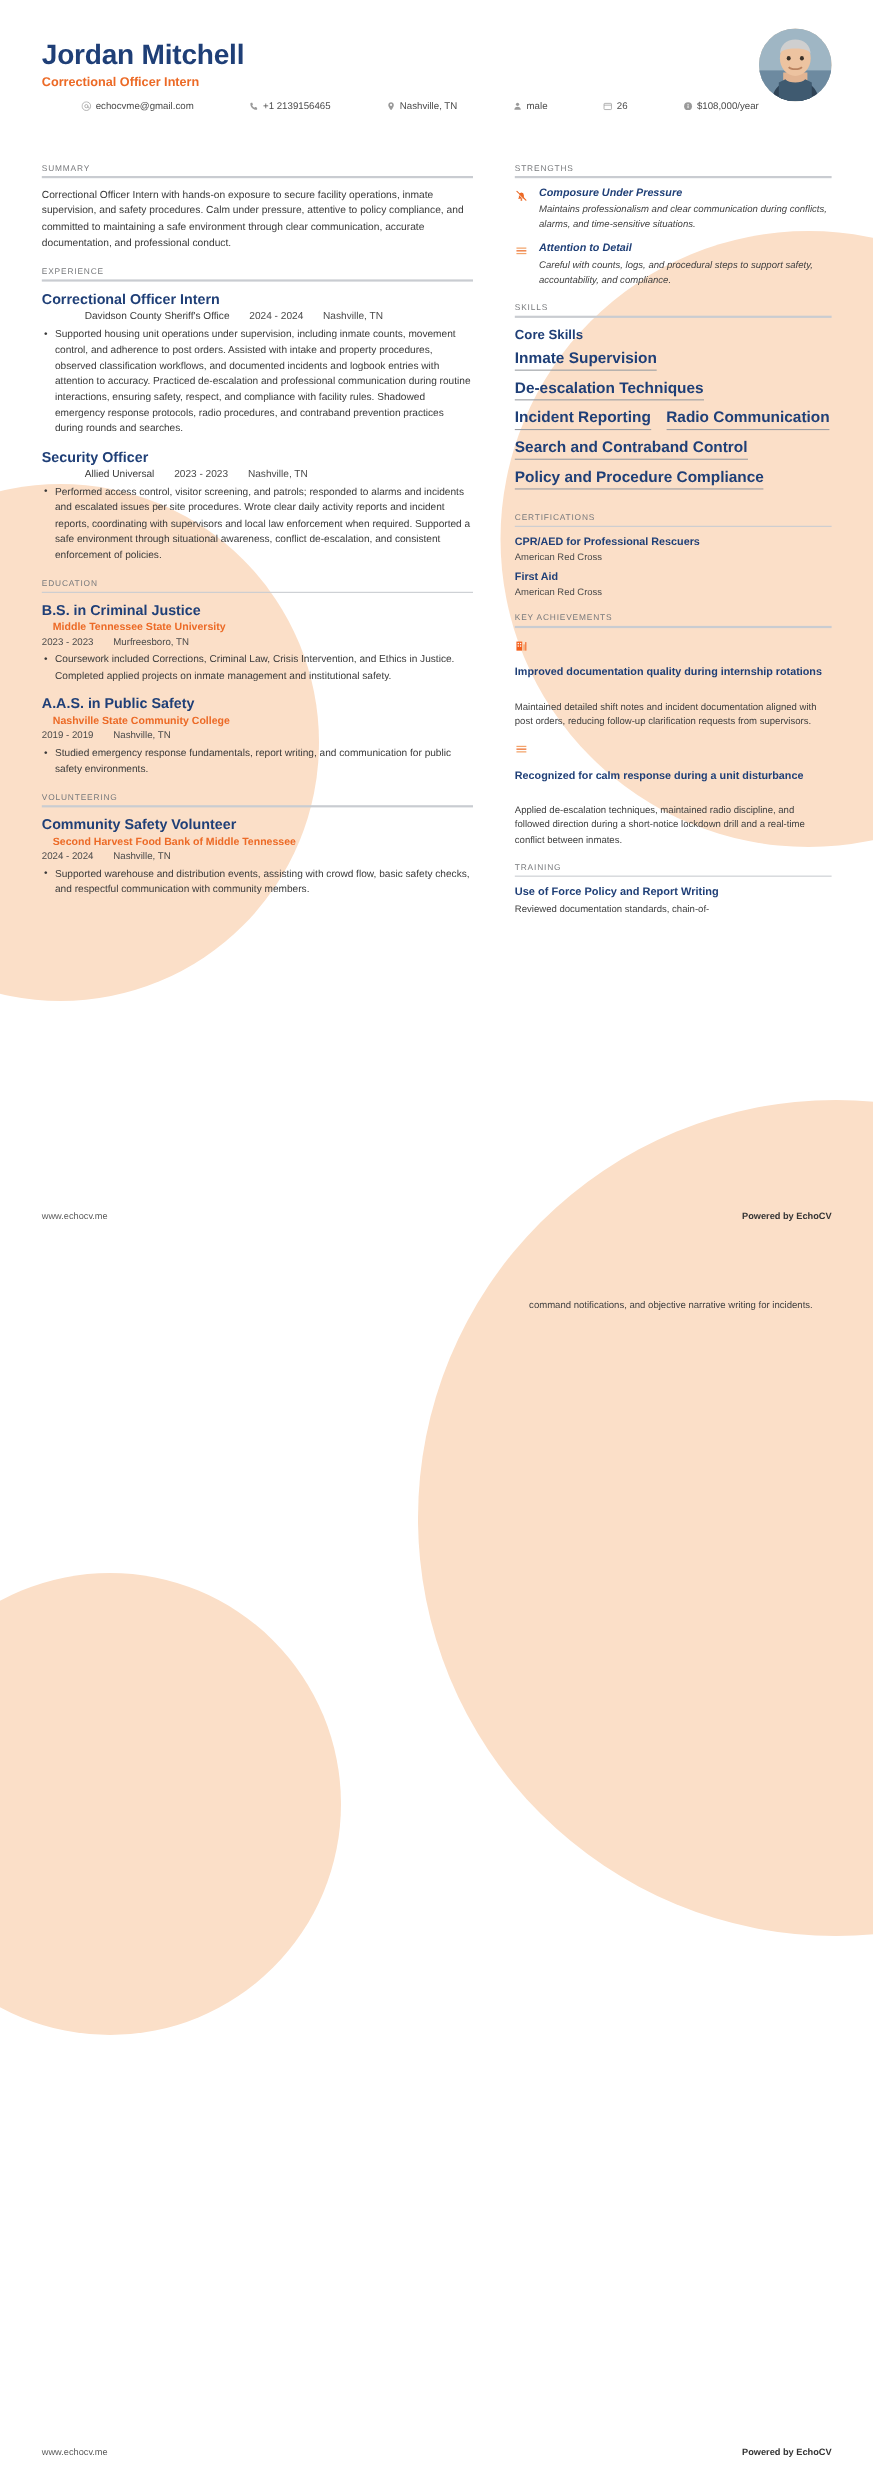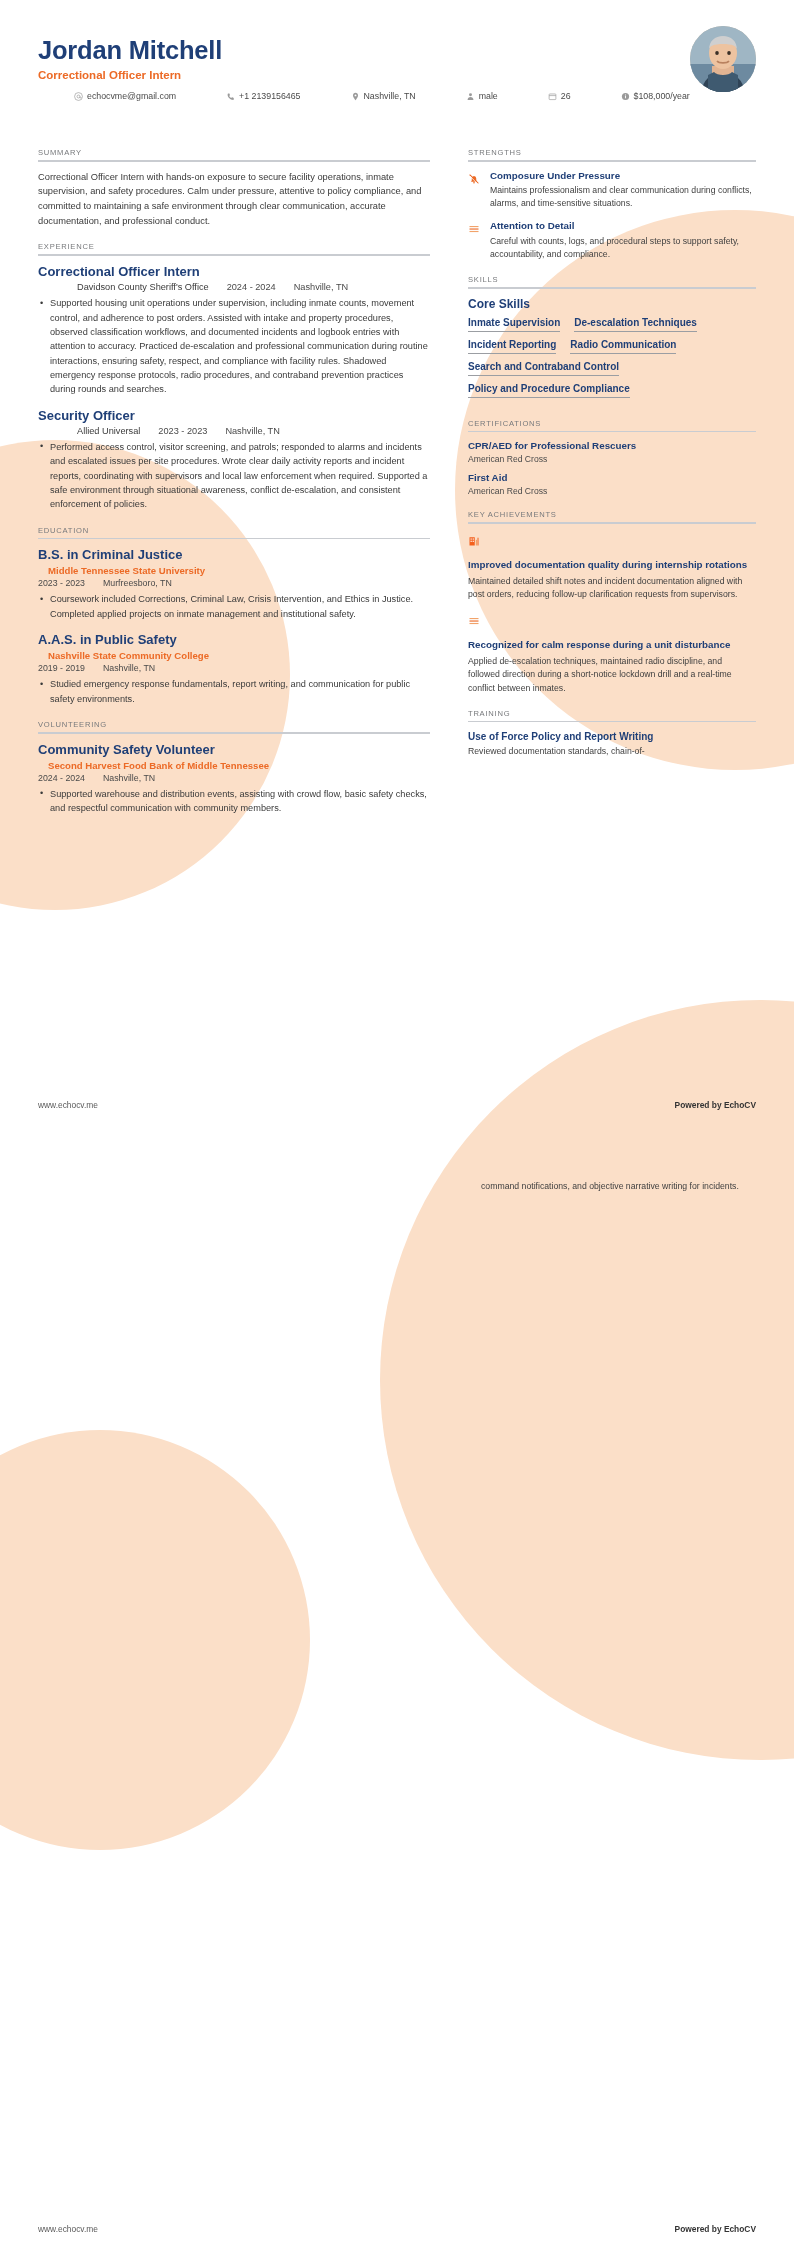--- a/index.html
+++ b/index.html
@@ -88,43 +88,43 @@
   ul.bullets { list-style: none; margin-top: 4px; }
   ul.bullets li {
     position: relative; padding-left: 12px; font-size: 9.2px;
     line-height: 1.56; color: #3a3a3a; margin-bottom: 2px;
   }
   ul.bullets li::before {
     content: "•"; position: absolute; left: 2px; top: -0.5px; color: #3a3a3a;
   }
 
   
-  .strength { display: flex; gap: 8px; margin-bottom: 10px; }
+  .strength { display: flex; gap: 8px; margin-bottom: 10px; font-style: italic; }
   .strength-icon { flex: 0 0 14px; padding-top: 1px; }
   .strength-body { flex: 1; }
   .strength-title { font-size: 9.8px; font-weight: bold; color: #1f3f77; line-height: 1.3; }
   .strength-desc { margin-top: 2px; font-size: 8.7px; line-height: 1.5; color: #3f3f3f; }
 
   .skills-group-title { font-size: 12px; font-weight: bold; color: #1f3f77; margin-bottom: 6px; }
   .skill-rows { display: flex; flex-wrap: wrap; gap: 0 14px; }
   .skill-chip {
-    font-size: 10px; font-weight: bold; color: #1f3f77;
+    font-size: 14px; font-weight: bold; color: #1f3f77;
     border-bottom: 1px solid #9b9ea3; padding-bottom: 3px; margin-bottom: 7px;
     white-space: nowrap;
   }
 
   .cert { margin-bottom: 8px; }
   .cert-title { font-size: 9.8px; font-weight: bold; color: #1f3f77; line-height: 1.3; }
   .cert-issuer { font-size: 8.6px; color: #4a4a4a; margin-top: 1px; }
 
   .achv { display: flex; gap: 8px; margin-bottom: 10px; flex-direction: column; }
   .achv-icon { flex: 0 0 14px; padding-top: 1px; }
   .achv-body { flex: 1; }
   .achv-title { font-size: 9.8px; font-weight: bold; color: #1f3f77; line-height: 1.32; }
-  .achv-desc { margin-top: 4px; font-size: 8.7px; line-height: 1.5; color: #3f3f3f; }
+  .achv-desc { margin-top: 18px; font-size: 8.7px; line-height: 1.5; color: #3f3f3f; }
 
   .train { margin-bottom: 9px; }
   .train-title { font-size: 10px; font-weight: bold; color: #1f3f77; line-height: 1.3; }
   .train-desc { margin-top: 2px; font-size: 8.7px; line-height: 1.5; color: #3f3f3f; }
 
   
   .cont-right {
     position: absolute; left: 481px; top: 1180px; width: 288px;
     font-size: 8.7px; line-height: 1.5; color: #3f3f3f; z-index: 2;
   }

